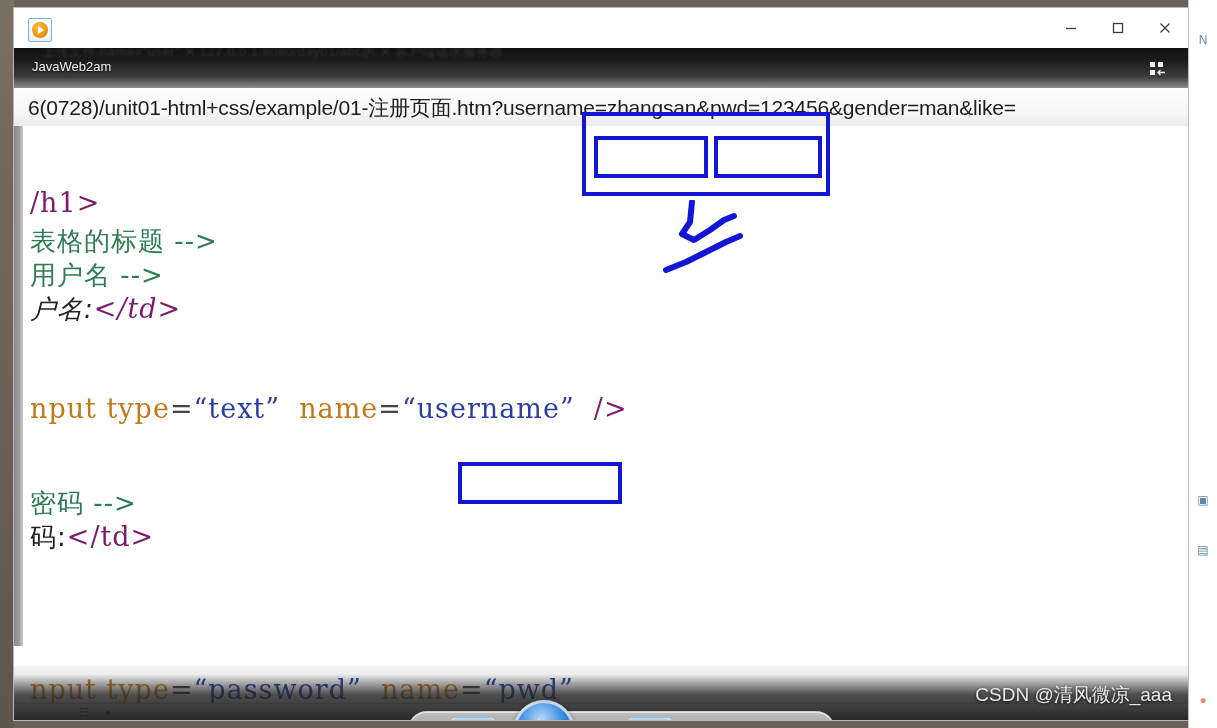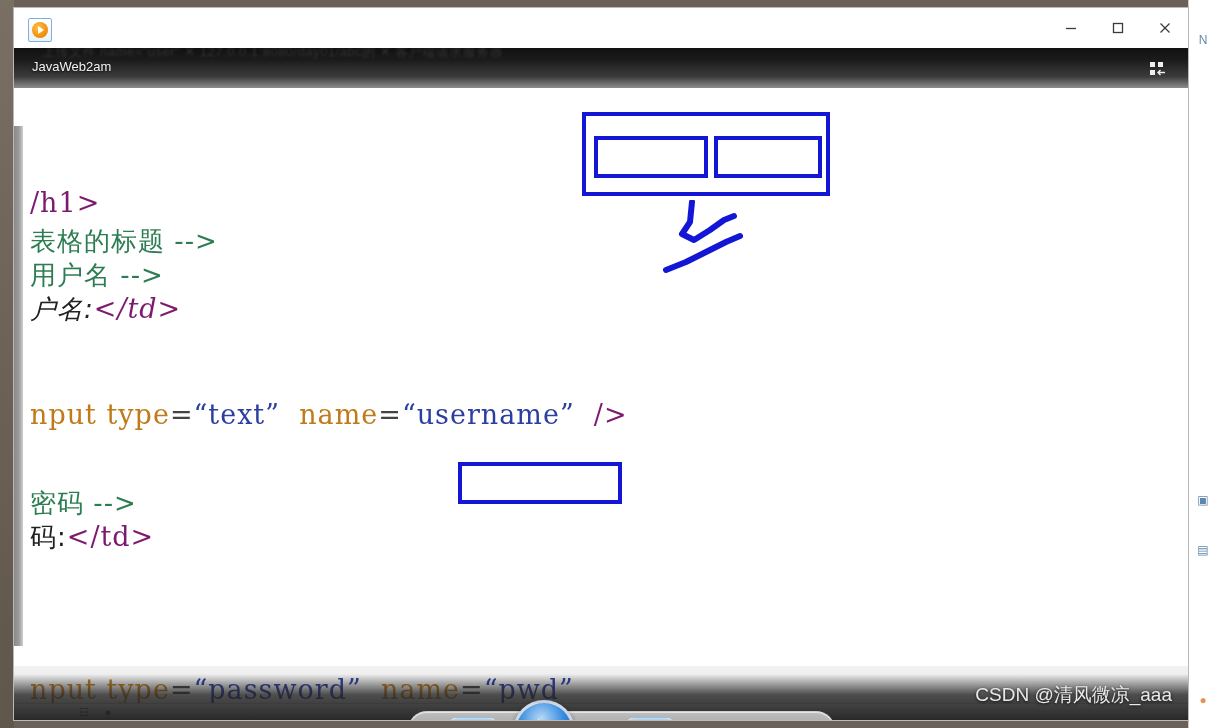--- a/index.html
+++ b/index.html
@@ -237,29 +237,32 @@
           <svg width="16" height="14" viewBox="0 0 16 14">
             <rect x="0" y="0" width="5" height="5" fill="#efefef"></rect>
             <rect x="8" y="0" width="5" height="5" fill="#efefef"></rect>
             <rect x="0" y="8" width="5" height="5" fill="#efefef"></rect>
             <path d="M8 10.5 L15 10.5 M10.5 8 L8 10.5 L10.5 13" stroke="#efefef" stroke-width="1.4" fill="none"></path>
           </svg>
         </div>
       </div>
       <div class="osd-title">JavaWeb2am</div>
 
+      <div class="urlbar">
+        <div class="urltext">6(0728)/unit01-html+css/example/01-注册页面.htm?username=zhangsan&amp;pwd=123456&amp;gender=man&amp;like=</div>
+      </div>
 
       <div class="code">
         <div class="gutter"></div>
         <div id="code-lines">
             <div class="codeline" style="top: 18px; margin-top: 44px;"><span class="t-tag">/h1&gt;</span></div>
             <div class="codeline" style="top: 100px;"><span class="t-com t-cjk">表格的标题 --&gt;</span></div>
             <div class="codeline" style="top: 134px;"><span class="t-com t-cjk">用户名 --&gt;</span></div>
             <div class="codeline" style="top: 168px; font-style: italic;"><span class="t-plain t-cjk">户名:</span><span class="t-tag">&lt;/td&gt;</span></div>
-            <div class="codeline" style="top: 274px;"><span class="t-attr">nput </span><span class="t-attr">type</span><span class="t-punct">=</span><span class="t-val">“text”</span><span class="t-attr">  name</span><span class="t-punct">=</span><span class="t-val">“username”</span><span class="t-tag">  /&gt;</span></div>
+            <div class="codeline" style="top: 268px;"><span class="t-attr">nput </span><span class="t-attr">type</span><span class="t-punct">=</span><span class="t-val">“text”</span><span class="t-attr">  name</span><span class="t-punct">=</span><span class="t-val">“username”</span><span class="t-tag">  /&gt;</span></div>
             <div class="codeline" style="top: 362px; text-align: right;"><span class="t-com t-cjk">密码 --&gt;</span></div>
             <div class="codeline" style="top: 396px;"><span class="t-plain t-cjk">码:</span><span class="t-tag">&lt;/td&gt;</span></div>
           </div>
 
       </div>
 
       <div class="rec-footer">
         <div class="footline" id="foot-line"><span class="t-attr">nput </span><span class="t-attr">type</span><span class="t-punct">=</span><span class="t-val">“password”</span><span class="t-attr">  name</span><span class="t-punct">=</span><span class="t-val">“pwd”</span></div>
       </div>
 

